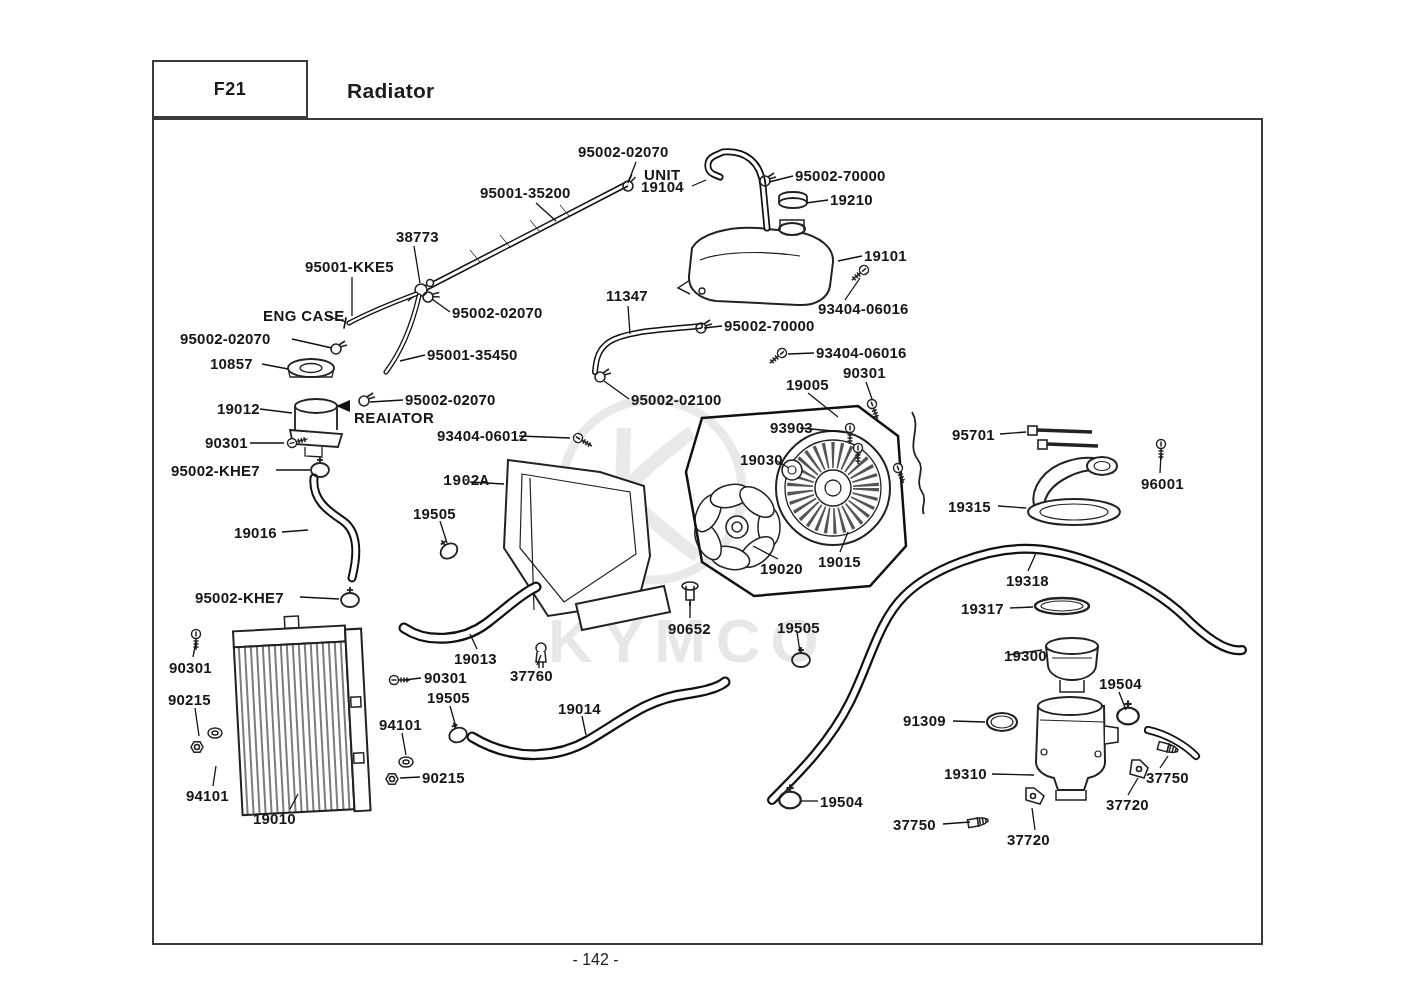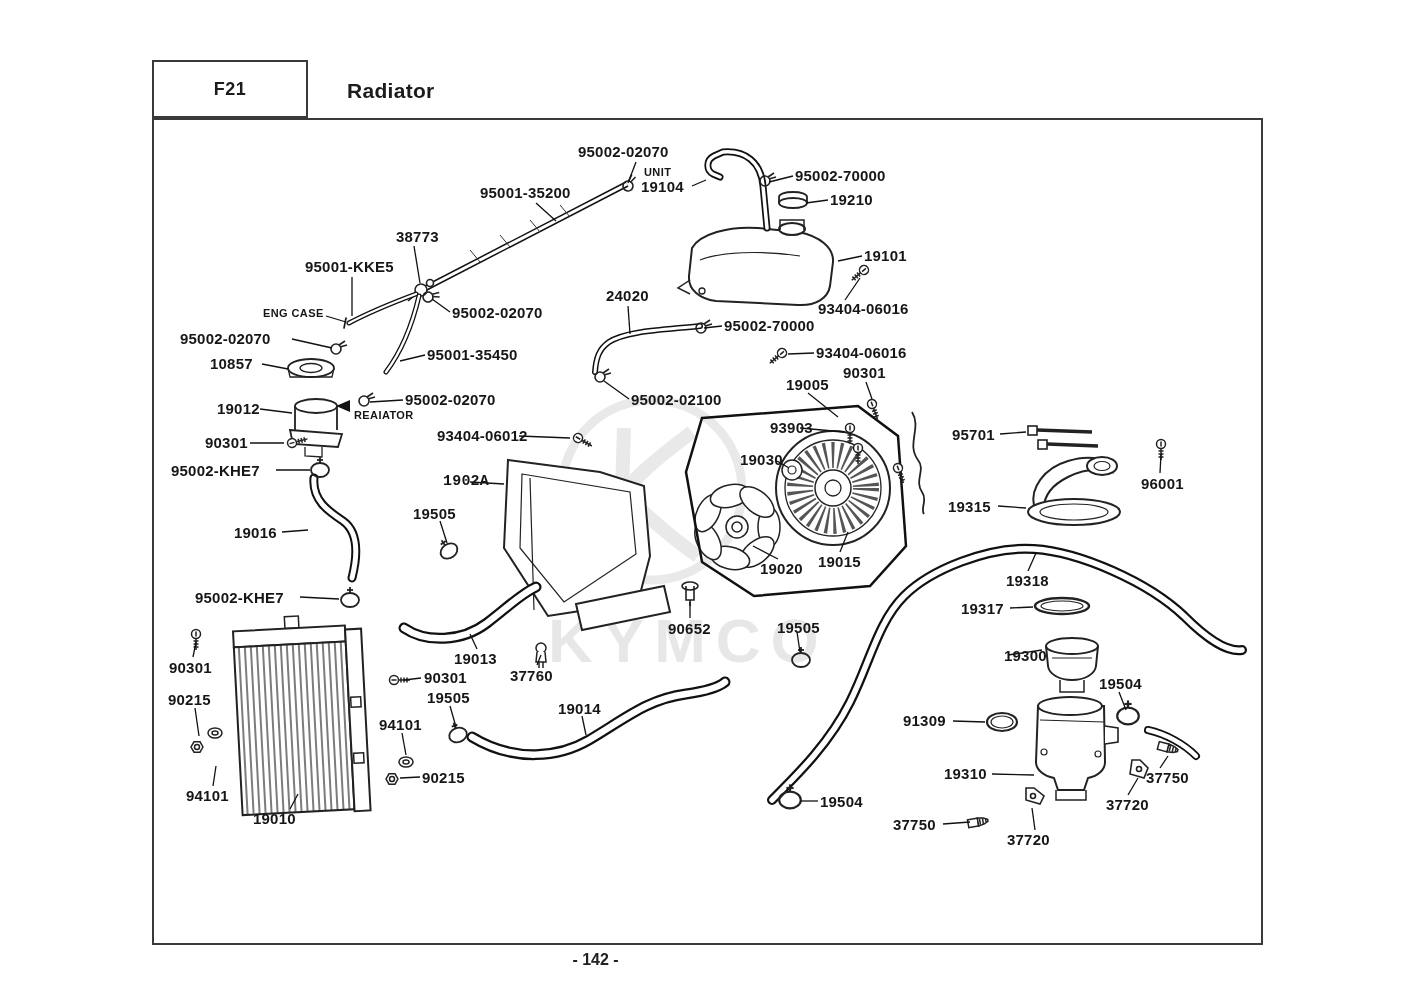--- a/index.html
+++ b/index.html
@@ -20,24 +20,24 @@
   .main-box {
     position:absolute; left:152px; top:118px; width:1111px; height:827px;
     border:2px solid #3a3a3a; background:#fff;
   }
   svg.diagram { position:absolute; left:0; top:0; }
   .labels-layer { position:absolute; left:0; top:0; width:1134px; height:1000px; pointer-events:none; }
   .part-label {
     position:absolute; font-size:15px; font-weight:bold; color:#161616;
     white-space:nowrap; letter-spacing:0.2px; line-height:1.05;
   }
-  .part-label.small { font-size:11px; letter-spacing:0.4px; }
+  .part-label.small { font-size:15px; letter-spacing:0.4px; }
   .footer {
     position:absolute; left:0; top:951px; width:1191px; text-align:center;
-    font-size:16px; font-weight:bold; color:#222;
+    font-size:16px; font-weight:normal; color:#222;
   }
 </style>
 </head>
 <body>
 
 <div class="f21-box">
   <span>F21</span>
 </div>
 <div class="doc-title">Radiator</div>
 <div class="main-box"></div>
@@ -386,21 +386,21 @@
     <div class="part-label" style="left: 578px; top: 144px;">95002-02070</div>
     <div class="part-label small" style="left: 644px; top: 167px;">UNIT</div>
     <div class="part-label" style="left: 641px; top: 179px;">19104</div>
     <div class="part-label" style="left: 480px; top: 185px;">95001-35200</div>
     <div class="part-label" style="left: 795px; top: 168px;">95002-70000</div>
     <div class="part-label" style="left: 830px; top: 192px;">19210</div>
     <div class="part-label" style="left: 396px; top: 229px;">38773</div>
     <div class="part-label" style="left: 864px; top: 248px; text-align: right;">19101</div>
     <div class="part-label" style="left: 305px; top: 259px;">95001-KKE5</div>
     <div class="part-label" style="left: 818px; top: 301px;">93404-06016</div>
-    <div class="part-label" style="left: 606px; top: 288px;">24020</div>
+    <div class="part-label" style="left: 606px; top: 288px;">11347</div>
     <div class="part-label" style="left: 452px; top: 305px;">95002-02070</div>
     <div class="part-label small" style="left: 263px; top: 308px;">ENG CASE</div>
     <div class="part-label" style="left: 724px; top: 318px;">95002-70000</div>
     <div class="part-label" style="left: 180px; top: 331px;">95002-02070</div>
     <div class="part-label" style="left: 816px; top: 345px;">93404-06016</div>
     <div class="part-label" style="left: 210px; top: 356px;">10857</div>
     <div class="part-label" style="left: 427px; top: 347px;">95001-35450</div>
     <div class="part-label" style="left: 786px; top: 377px;">19005</div>
     <div class="part-label" style="left: 843px; top: 365px;">90301</div>
     <div class="part-label" style="left: 405px; top: 392px;">95002-02070</div>

